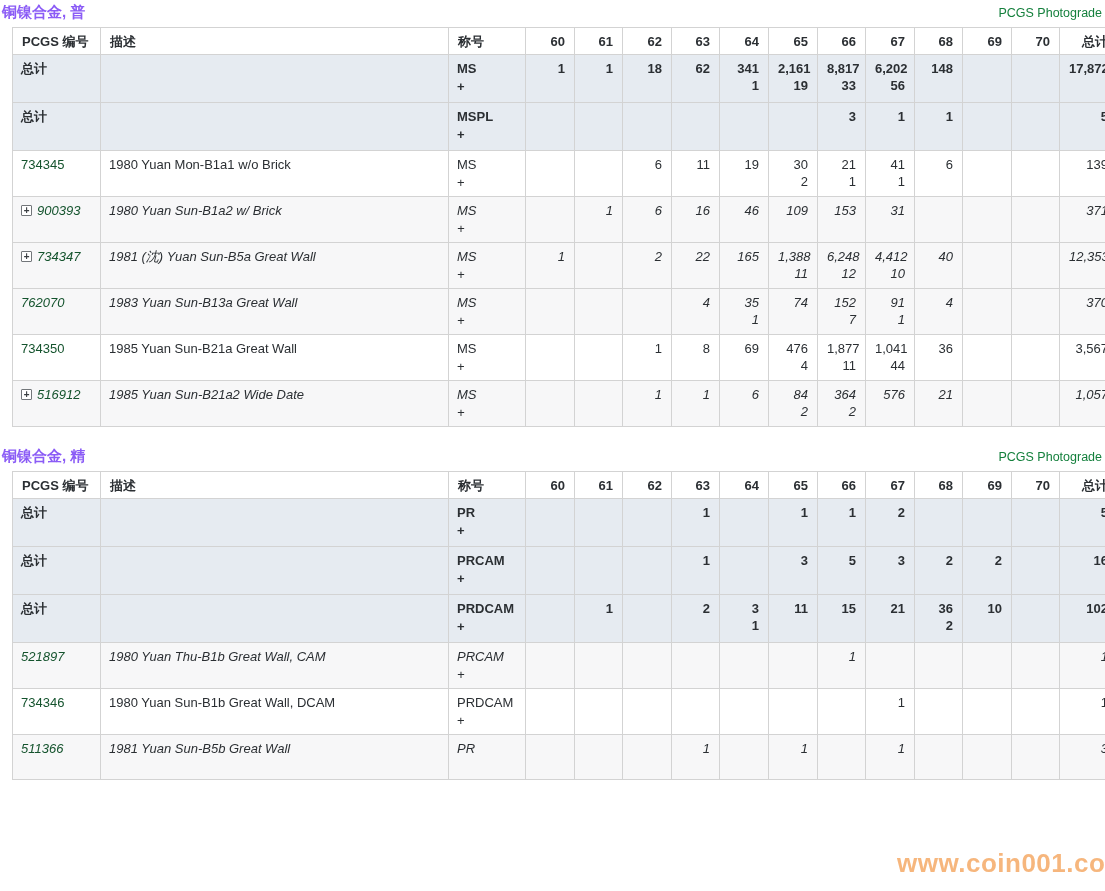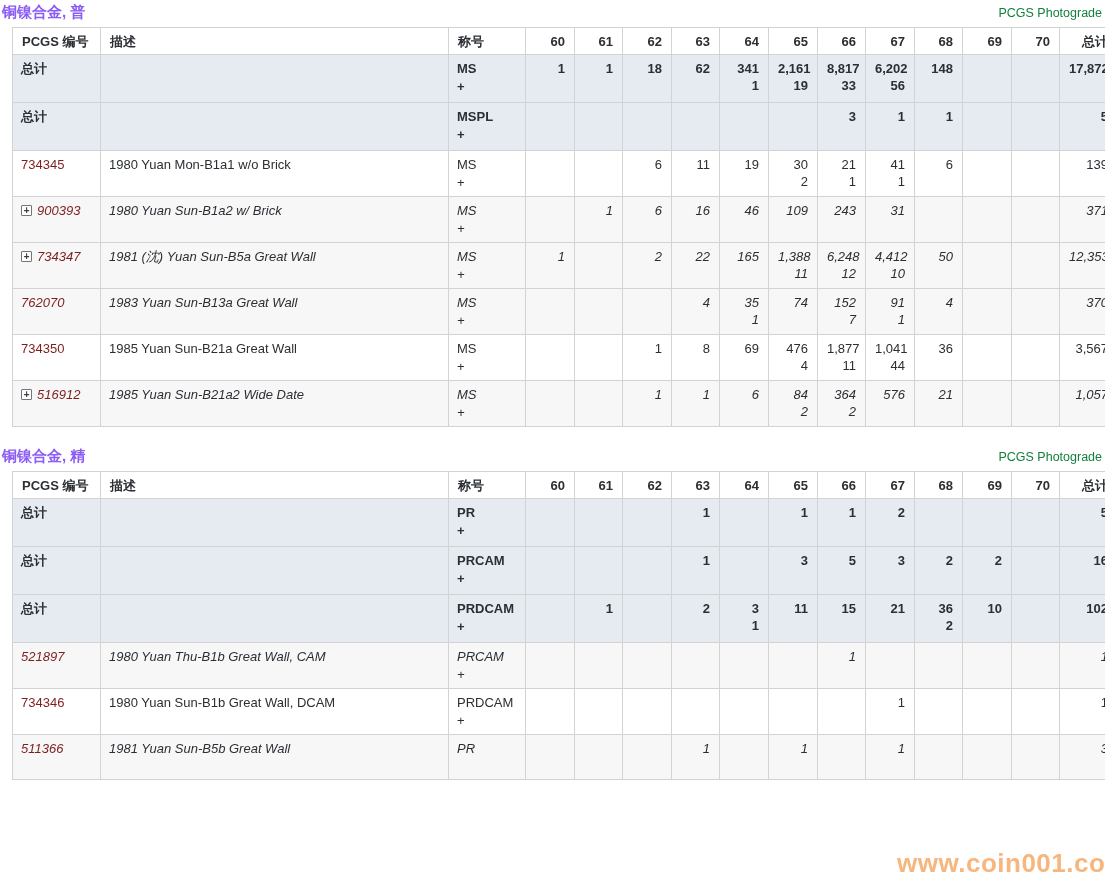--- a/index.html
+++ b/index.html
@@ -23,21 +23,21 @@
     font-size:13px; line-height:17px; padding:5px 9px 4px 9px;
   }
   .pop-table th { font-weight:bold; white-space:nowrap; overflow:hidden; }
   tr.header-row { height:25px; }
   tr.total-row  { height:48px; background:#e6ebf1; font-weight:bold; }
   tr.data-row   { height:45px; background:#ffffff; }
   tr.data-row.alt { background:#f7f7f8;font-style:italic; }
   .left { text-align:left; }
   .num  { text-align:right; white-space:pre-line; }
   td.left { padding-left:8px; }
-  .pcgs-link { color:#7f1d1d; text-decoration:none; cursor:pointer; }
+  .pcgs-link { color:#14532d; text-decoration:none; cursor:pointer; }
   .total-label { font-weight:bold; }
   .expand-icon {
     display:inline-block; width:11px; height:11px; margin-right:5px;
     border:1px solid #72767a; border-radius:1px; background:#fff;
     color:#3a3e42; font-size:10px; line-height:9px; text-align:center;
     font-weight:bold; vertical-align:1px; cursor:pointer;
   }
   .grade div { line-height:18px; }
   .watermark {
     position:absolute; left:897px; top:848px; z-index:5;
@@ -165,21 +165,21 @@
             <td class="left grade">
               <div>MS</div>
               <div>+</div>
             </td>
             <td class="num"></td>
             <td class="num">1</td>
             <td class="num">6</td>
             <td class="num">16</td>
             <td class="num">46</td>
             <td class="num">109</td>
-            <td class="num">243</td>
+            <td class="num">153</td>
             <td class="num">31</td>
             <td class="num"></td>
             <td class="num"></td>
             <td class="num"></td>
             <td class="num">371</td>
           </tr>
           <tr class="data-row alt">
             <td class="left"><span class="expand-icon">+</span><a class="pcgs-link" href="#">734347</a></td>
             <td class="left">1981 (沈) Yuan Sun-B5a Great Wall</td>
             <td class="left grade">
@@ -190,21 +190,21 @@
             <td class="num"></td>
             <td class="num">2</td>
             <td class="num">22</td>
             <td class="num">165</td>
             <td class="num">1,388
 11</td>
             <td class="num">6,248
 12</td>
             <td class="num">4,412
 10</td>
-            <td class="num">50</td>
+            <td class="num">40</td>
             <td class="num"></td>
             <td class="num"></td>
             <td class="num">12,353</td>
           </tr>
           <tr class="data-row alt">
             <td class="left"><a class="pcgs-link" href="#">762070</a></td>
             <td class="left">1983 Yuan Sun-B13a Great Wall</td>
             <td class="left grade">
               <div>MS</div>
               <div>+</div>

